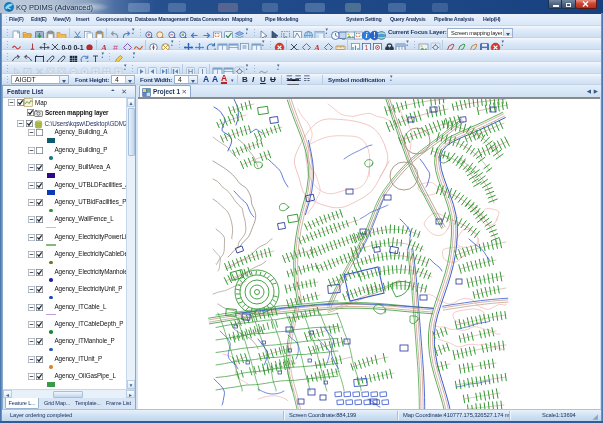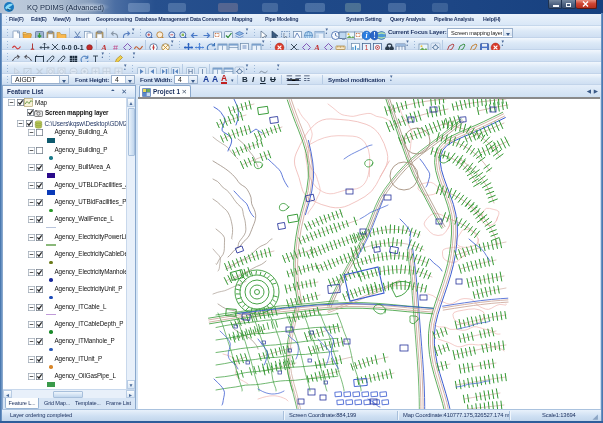--- a/index.html
+++ b/index.html
@@ -27,21 +27,21 @@
  <div style="position:absolute;left:262px;top:3px;width:16px;height:9px;border-radius:2px;background:rgba(170,195,225,0.25);"></div>
  <div style="position:absolute;left:305px;top:3px;width:20px;height:9px;border-radius:2px;background:rgba(170,195,225,0.3);"></div>
  <div style="position:absolute;left:345px;top:3px;width:16px;height:9px;border-radius:2px;background:rgba(180,205,180,0.3);"></div>
  <div style="position:absolute;left:388px;top:3px;width:18px;height:9px;border-radius:2px;background:rgba(170,195,225,0.28);"></div>
  <div style="position:absolute;left:432px;top:3px;width:16px;height:9px;border-radius:2px;background:rgba(170,195,225,0.22);"></div>
  <svg style="position:absolute;left:3px;top:1px" width="12" height="12" viewBox="0 0 12 12">
    <circle cx="6" cy="6" r="5" fill="#1a7ac0"></circle>
    <path d="M2 7 Q5 2 10 3 Q8 6 5.5 6.5 Q8 7 9 9 Q5 10 2 7 Z" fill="#8adcf8"></path>
    <path d="M4 8 Q6 9.5 9 9" stroke="#0a3a60" stroke-width="1" fill="none"></path>
  </svg>
- <div style="position:absolute;left:27px;top:2.5px;font-size:7.5px;color:#0d2240;text-shadow:0 0 2px rgba(255,255,255,0.8);">KQ PDIMS (Advanced)</div>
+ <div style="position:absolute;left:16px;top:2.5px;font-size:7.5px;color:#0d2240;text-shadow:0 0 2px rgba(255,255,255,0.8);">KQ PDIMS (Advanced)</div>
 
  <div style="position:absolute;left:548px;top:0;width:50px;height:9px;display:flex;">
   <div style="width:14px;height:9px;background:linear-gradient(#7488a0,#4a5f7e 60%,#3d5271);border:1px solid #1e3250;border-top:none;border-radius:0 0 2px 2px;position:relative;">
           <div style="position:absolute;left:3.5px;top:5px;width:6px;height:1.6px;background:#f4f8fc;"></div>
         </div>
   <div style="width:14px;height:9px;background:linear-gradient(#7488a0,#4a5f7e 60%,#3d5271);border:1px solid #1e3250;border-top:none;border-left:none;border-radius:0 0 2px 2px;position:relative;">
           <div style="position:absolute;left:3.5px;top:2.5px;width:5.5px;height:4.5px;border:1.2px solid #f4f8fc;"></div>
         </div>
   <div style="width:21px;height:9px;background:linear-gradient(#e89080,#cf4533 45%,#b52f1d);border:1px solid #5e1810;border-top:none;border-left:none;border-radius:0 0 2px 2px;position:relative;">
           <svg width="19" height="8" viewBox="0 0 19 8" style="position:absolute;left:0;top:0;">

